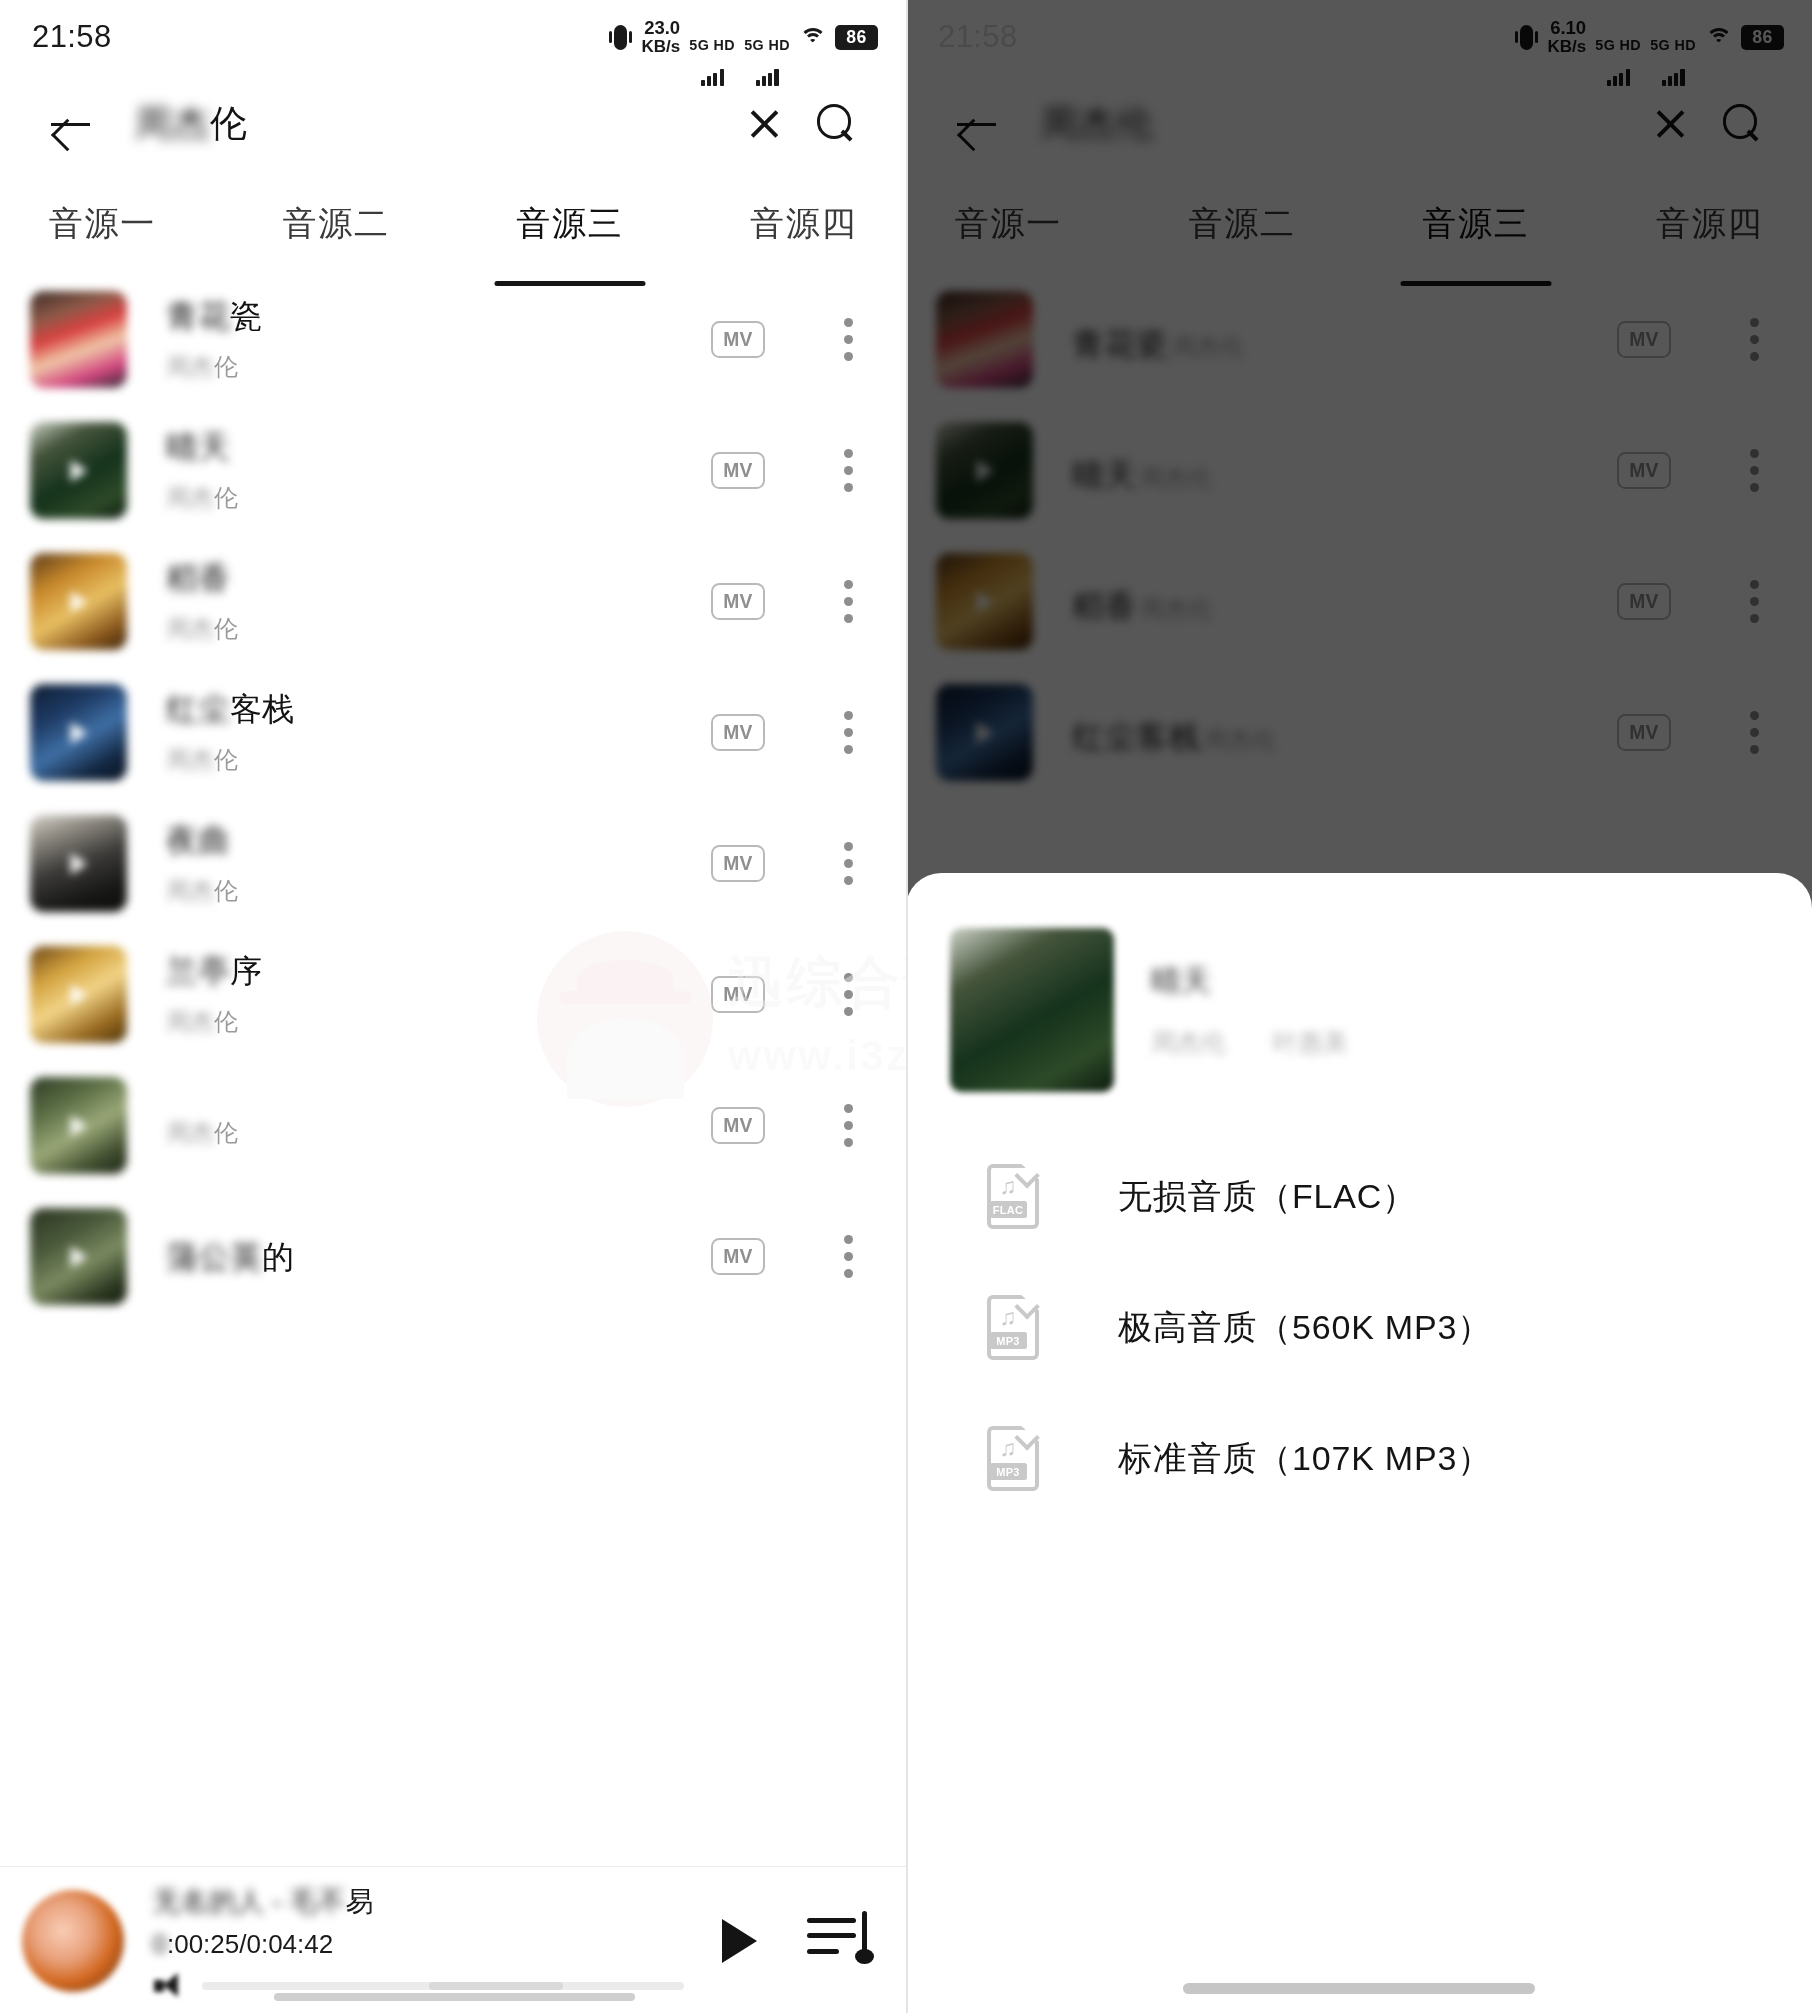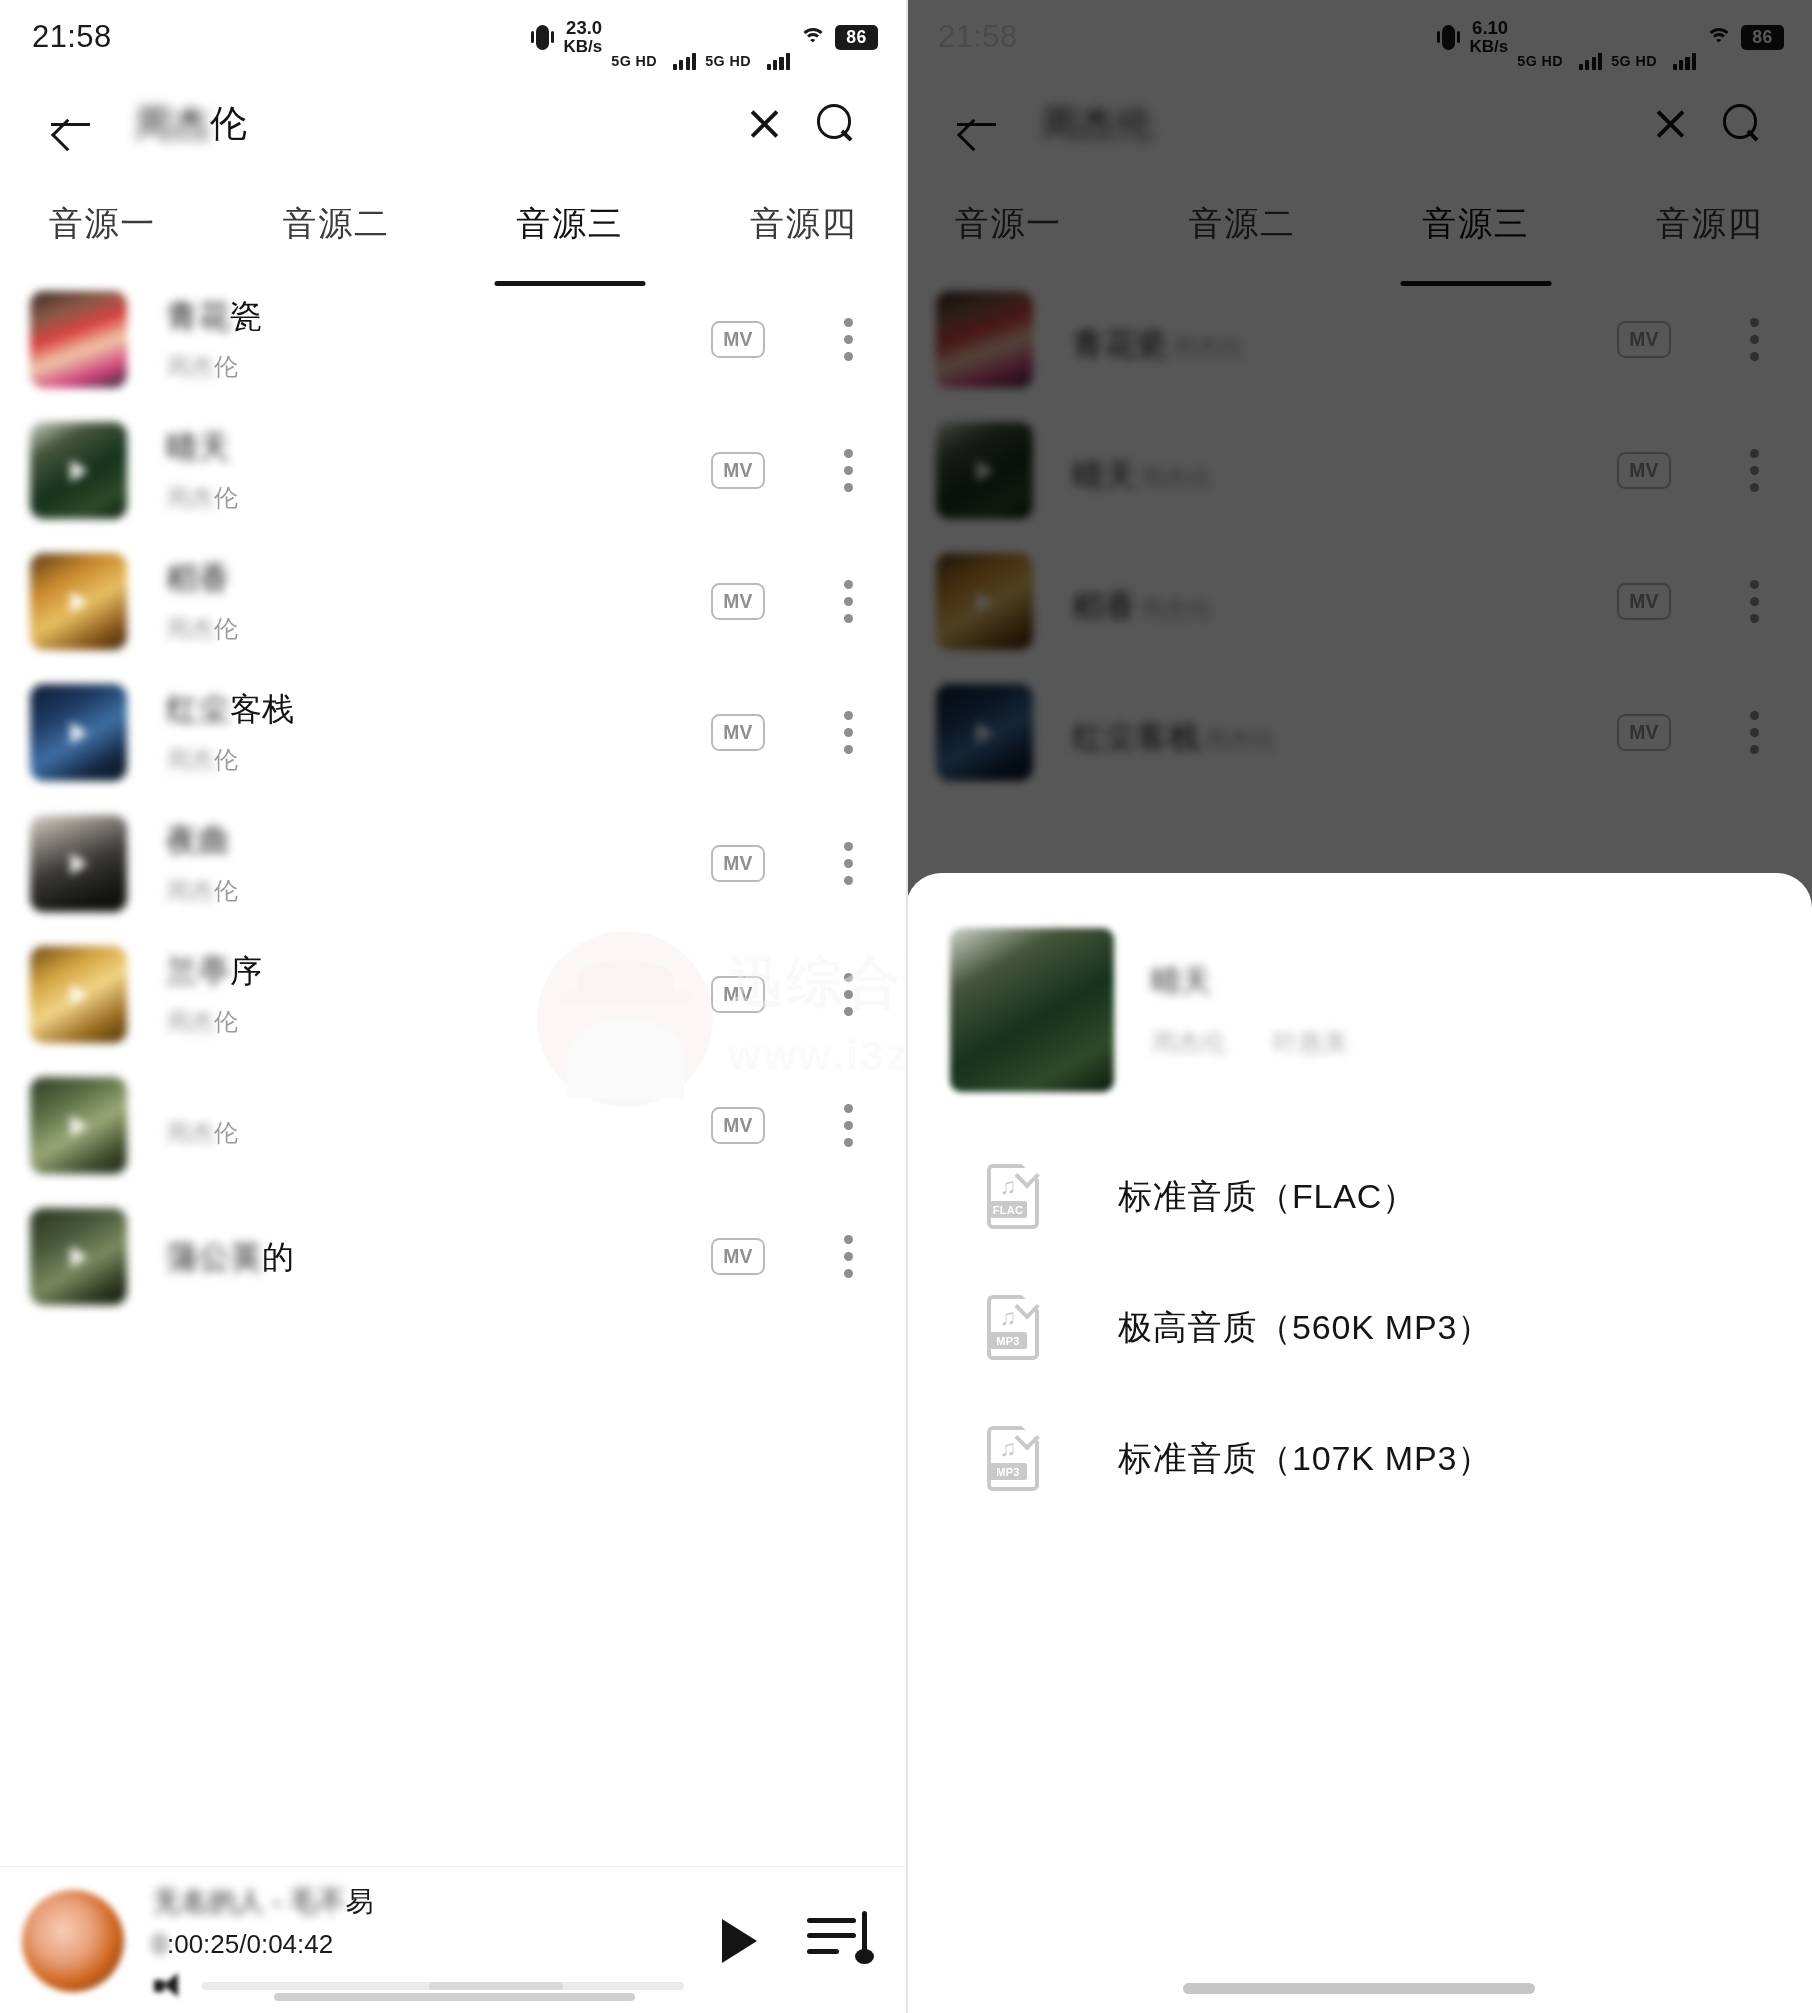--- a/index.html
+++ b/index.html
@@ -22,21 +22,21 @@
     padding: 0 28.5px 0 32px;
   }
   .status-time { font-size: 31px; font-weight: 400; color: #1a1a1a; letter-spacing: 0.4px; }
   .status-right { display: flex; align-items: center; gap: 9.2px; }
   .vib-icon { display: flex; align-items: center; gap: 1.7px; }
   .vib-bar { width: 3.4px; border-radius: 1.7px; background: #1a1a1a; }
   .vib-cap { width: 13.4px; height: 25px; border-radius: 6.7px; background: #1a1a1a; }
   .netspeed { display: flex; flex-direction: column; align-items: flex-end; line-height: 1.02; }
   .netspeed span { font-size: 18.5px; font-weight: 600; color: #1a1a1a; }
   .netspeed span.unit { font-size: 17px; }
-  .sig-group { display: flex; flex-direction: row; align-items: center; gap: 16px; margin-top: 48px; }
+  .sig-group { display: flex; flex-direction: column; align-items: center; gap: 16px; margin-top: 48px; }
   .sig-label { font-size: 14.3px; font-weight: 700; color: #1a1a1a; letter-spacing: 0.4px; }
   .bars { display: flex; align-items: flex-end; gap: 2.1px; height: 17px; }
   .bars i { width: 4.2px; background: #1a1a1a; border-radius: 0.8px; display: block; }
   .bars i:nth-child(1){height:5.9px} .bars i:nth-child(2){height:9.2px}
   .bars i:nth-child(3){height:12.6px} .bars i:nth-child(4){height:17px}
   .wifi { position: relative; width: 27px; height: 22px; }
   .wifi span {
     position: absolute; left: 50%; transform: translateX(-50%);
     border: 3.4px solid #1a1a1a; border-bottom-color: transparent;
     border-left-color: transparent; border-right-color: transparent;
@@ -603,21 +603,21 @@
       </div>
 
       <div class="quality-list">
         <div class="quality-item">
           <div class="file-icon">
             <div class="sheetbg"></div>
               <div class="fold"></div>
             <div class="note">♫</div>
             <div class="ftag">FLAC</div>
           </div>
-          <div class="quality-label">标准音质（FLAC）</div>
+          <div class="quality-label">无损音质（FLAC）</div>
         </div>
 
         <div class="quality-item">
           <div class="file-icon">
             <div class="sheetbg"></div>
               <div class="fold"></div>
             <div class="note">♫</div>
             <div class="ftag">MP3</div>
           </div>
           <div class="quality-label">极高音质（560K MP3）</div>

